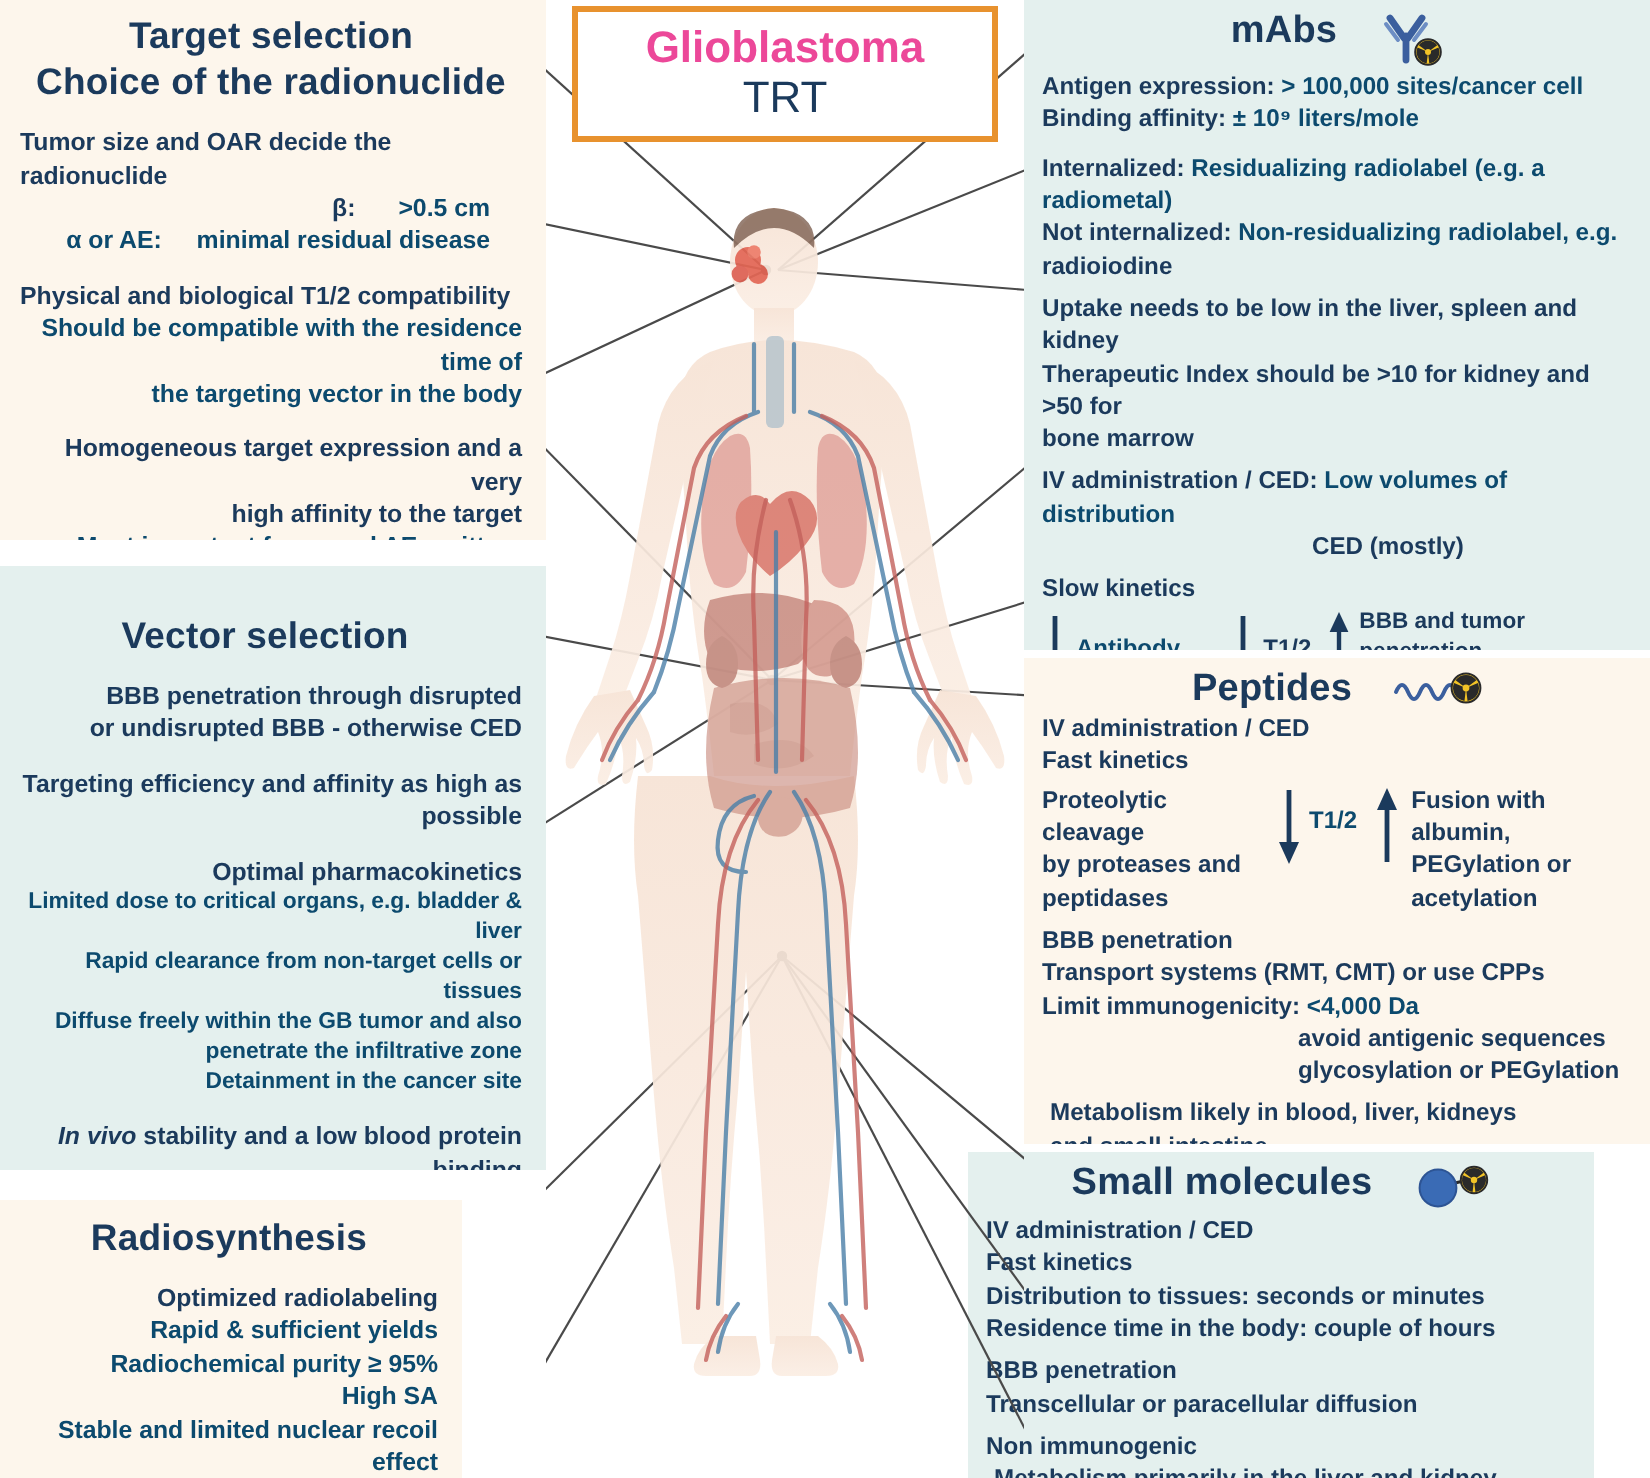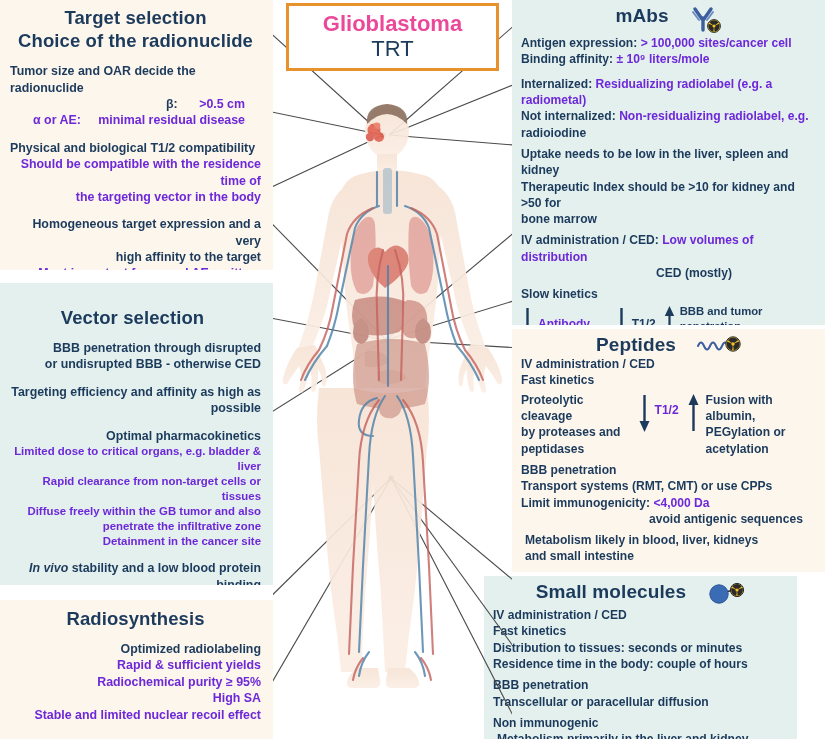--- a/index.html
+++ b/index.html
@@ -23,26 +23,26 @@
   .panel.cream { background: #fdf6ec; }
   .panel.mint  { background: #e4f0ee; }
 
   .ttl {
     color: #1b3a5c;
     font-weight: bold;
     text-align: center;
     letter-spacing: .1px;
   }
   .navy { color: #1b3a5c; font-weight: bold; }
-  .orange { color: #6d28d9; font-weight: bold; }
+  .orange { color: #0c4a6e; font-weight: bold; }
 
   
   #p-target { left: 0; top: 0; width: 273px; height: 270px; }
   #p-vector { left: 0; top: 283px; width: 273px; height: 302px; }
-  #p-radio  { left: 0; top: 600px; width: 273px; height: 139px; }
+  #p-radio  { left: 0; top: 600px; width: 231px; height: 139px; }
 
   
   #p-mabs   { left: 512px; top: 0;   width: 313px; height: 325px; }
   #p-pept   { left: 512px; top: 329px; width: 313px; height: 243px; }
   #p-small  { left: 484px; top: 576px; width: 313px; height: 163px; }
 
   
   .tgt-h { font-size: 18.5px; line-height: 1.25; }
   .blkgrp { margin-top: 11px; }
   .ln { font-size: 12.4px; line-height: 1.32; }
@@ -436,20 +436,21 @@
       </div>
 
       <div class="gap-s"></div>
       <div class="rln">BBB penetration</div>
       <div class="rln orange">Transport systems (RMT, CMT) or use CPPs</div>
       <div class="rln">
         <span>Limit immunogenicity:</span>
         <span class="orange">&lt;4,000 Da</span>
       </div>
       <div class="rln orange" style="padding-left:128px">avoid antigenic sequences</div>
+      <div class="rln orange" style="padding-left:128px">glycosylation or PEGylation</div>
 
       <div class="gap-s"></div>
       <div class="rln" style="padding-left:4px">Metabolism likely in blood, liver, kidneys</div>
       <div class="rln" style="padding-left:4px">and small intestine</div>
     </div>
   </div>
 
   <div class="panel mint" id="p-small">
     <div class="pad">
       <div class="r-ttl-row">

